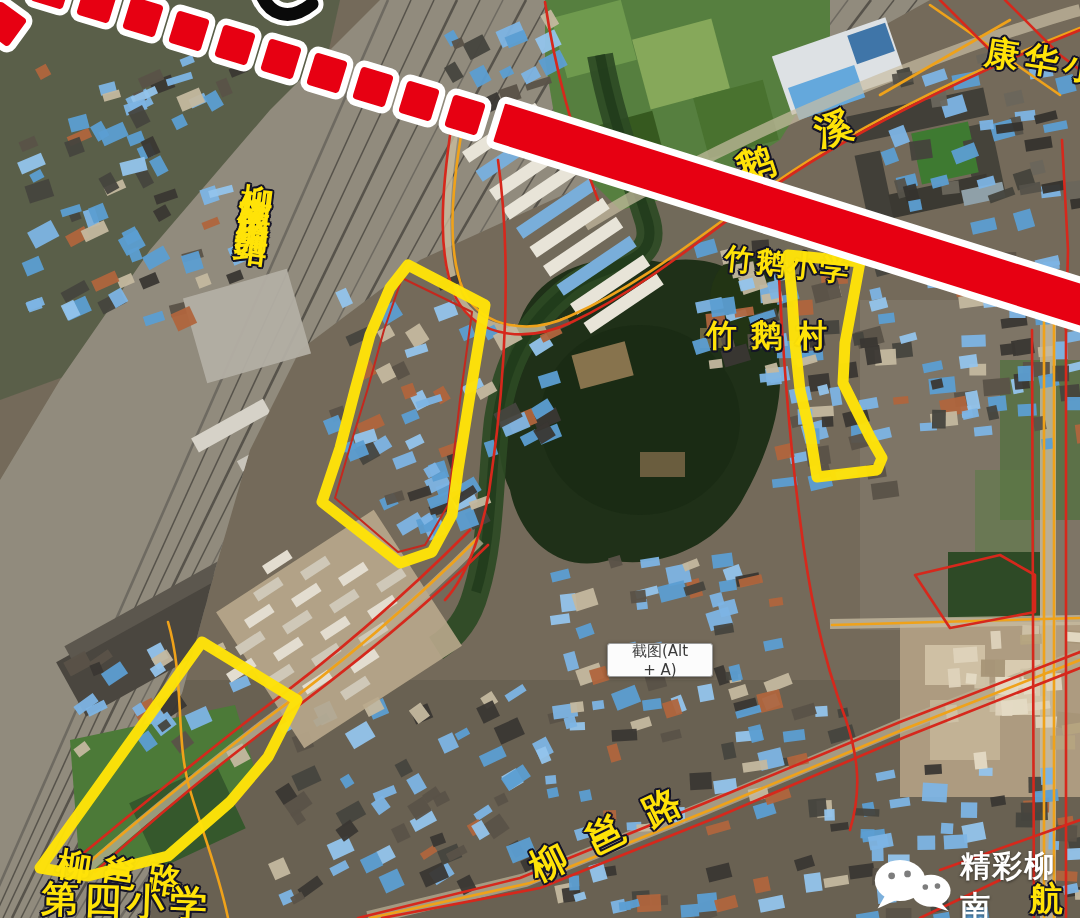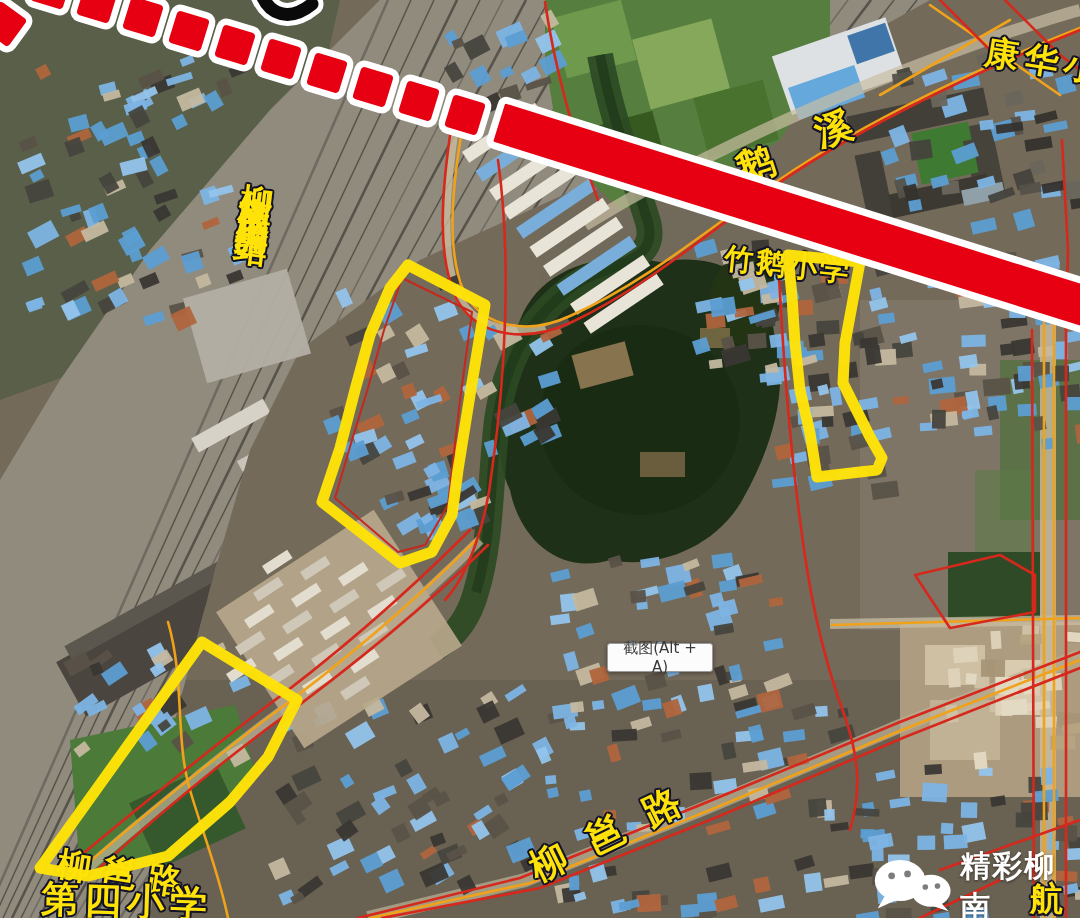--- a/index.html
+++ b/index.html
@@ -17,21 +17,21 @@
                 1.5px -1.5px 0 #141428,-1.5px -1.5px 0 #141428;
   }
   .vlabel{
     writing-mode:vertical-rl;text-orientation:upright;letter-spacing:7px;
   }
   #shot-btn{
     position:absolute;left:607px;top:643px;width:106px;height:29px;
     background:#fcfcfc;border:1px solid #9a9a9a;border-radius:3px;
     box-shadow:0 1px 4px rgba(0,0,0,.4);
     font-size:15px;color:#3a3a3a;display:flex;align-items:center;justify-content:center;
-    font-family:"DejaVu Sans",sans-serif;padding:7px;
+    font-family:"DejaVu Sans",sans-serif;padding:16px;
   }
   #watermark{
     position:absolute;left:872px;top:846px;display:flex;align-items:center;gap:6px;
   }
   #watermark .wm-text{
     color:#ffffff;font-size:30px;font-weight:bold;letter-spacing:2px;
     text-shadow:0 1px 3px rgba(0,0,0,.55);
   }
 </style>
 </head>
@@ -805,20 +805,21 @@
         <path d="M940,0 L1000,60"></path>
       </g>
 
       <path d="M402,278 L472,312 L460,400 L448,505 L425,545 L398,552 L335,498 L352,440 L368,388 L384,330 Z" stroke="#c4281e" stroke-width="2"></path>
     </g>
   </svg>
 
   <div class="ylabel vlabel" style="left:246px;top:156px;font-size:33px;transform:rotate(7deg);transform-origin:top left;">柳州南铁路编组站</div>
 
 
+  <div class="ylabel" style="left:706px;top:320px;font-size:31px;letter-spacing:14px;">竹鹅村</div>
 
   <div class="ylabel" style="left:726px;top:244px;font-size:29px;letter-spacing:3px;transform:rotate(6deg);transform-origin:top left;">竹鹅小学</div>
 
   <div class="ylabel" style="left:737px;top:146px;font-size:37px;transform:rotate(-18deg);">鹅</div>
   <div class="ylabel" style="left:815px;top:110px;font-size:37px;transform:rotate(-18deg);">溪</div>
 
   <div class="ylabel" style="left:988px;top:34px;font-size:34px;letter-spacing:6px;transform:rotate(9deg);transform-origin:top left;">康华小</div>
 
   <div class="ylabel" style="left:532px;top:852px;font-size:37px;letter-spacing:26px;transform:rotate(-26deg);transform-origin:left center;">柳邕路</div>
 

